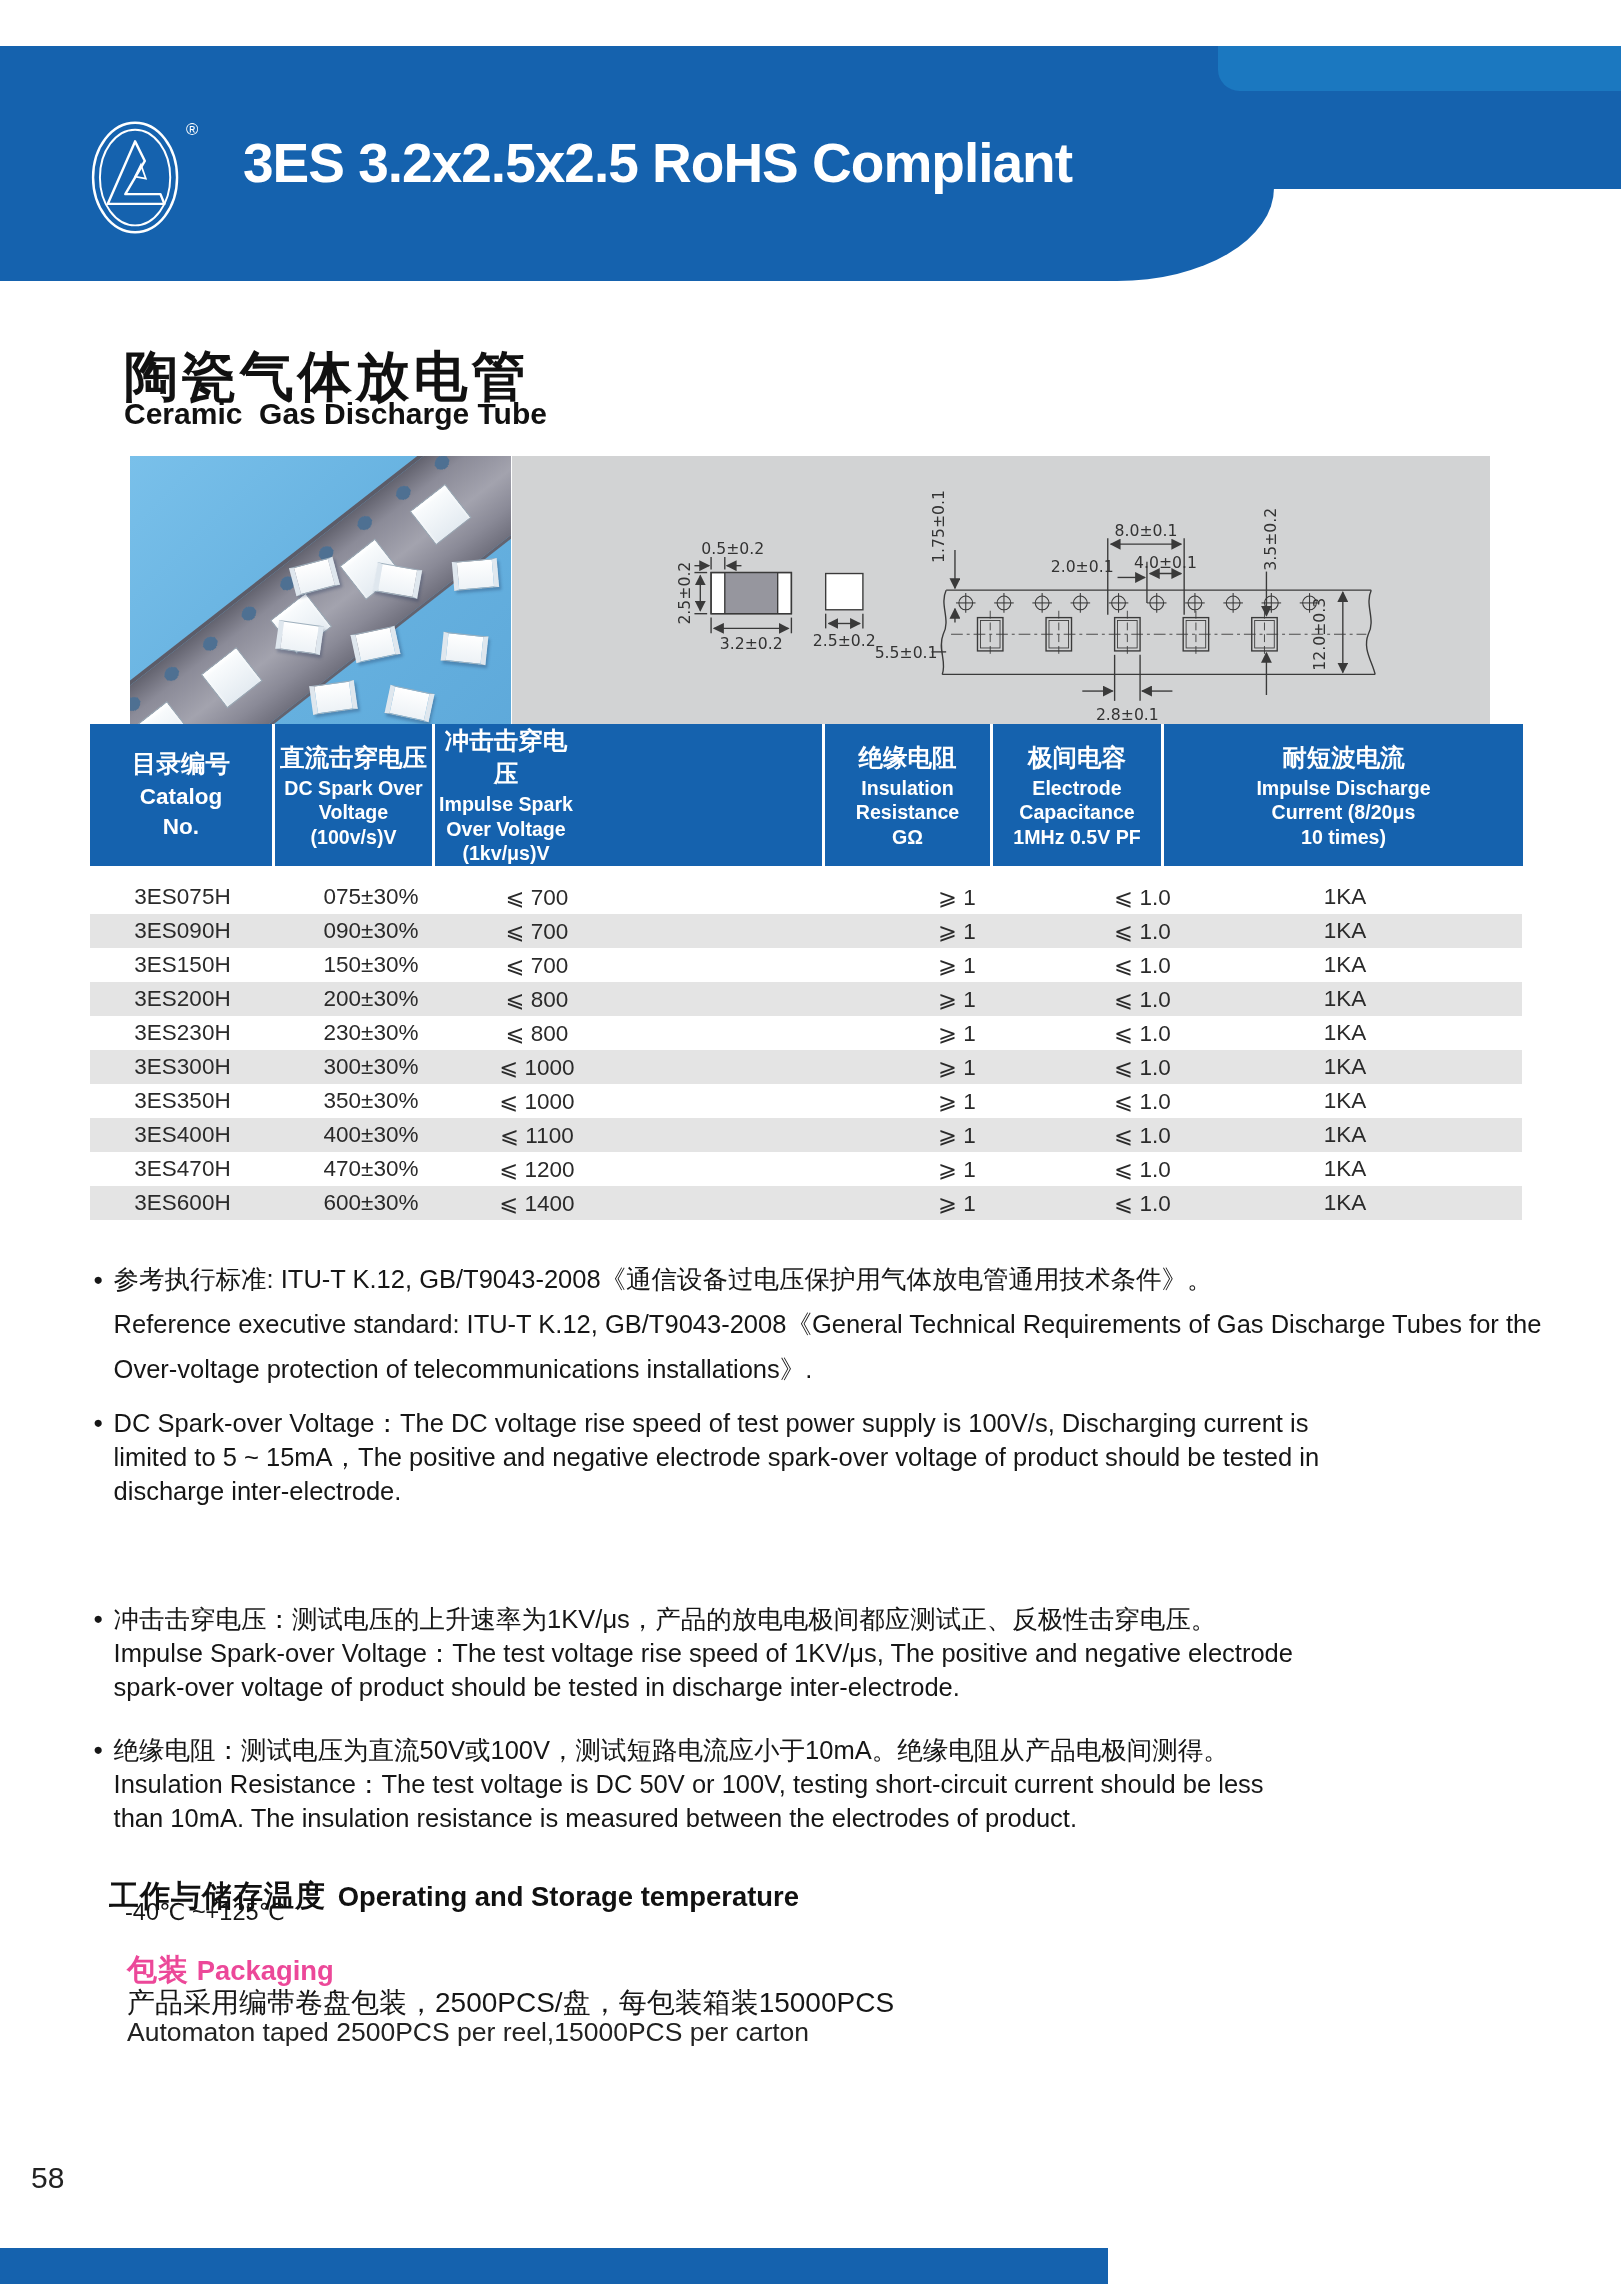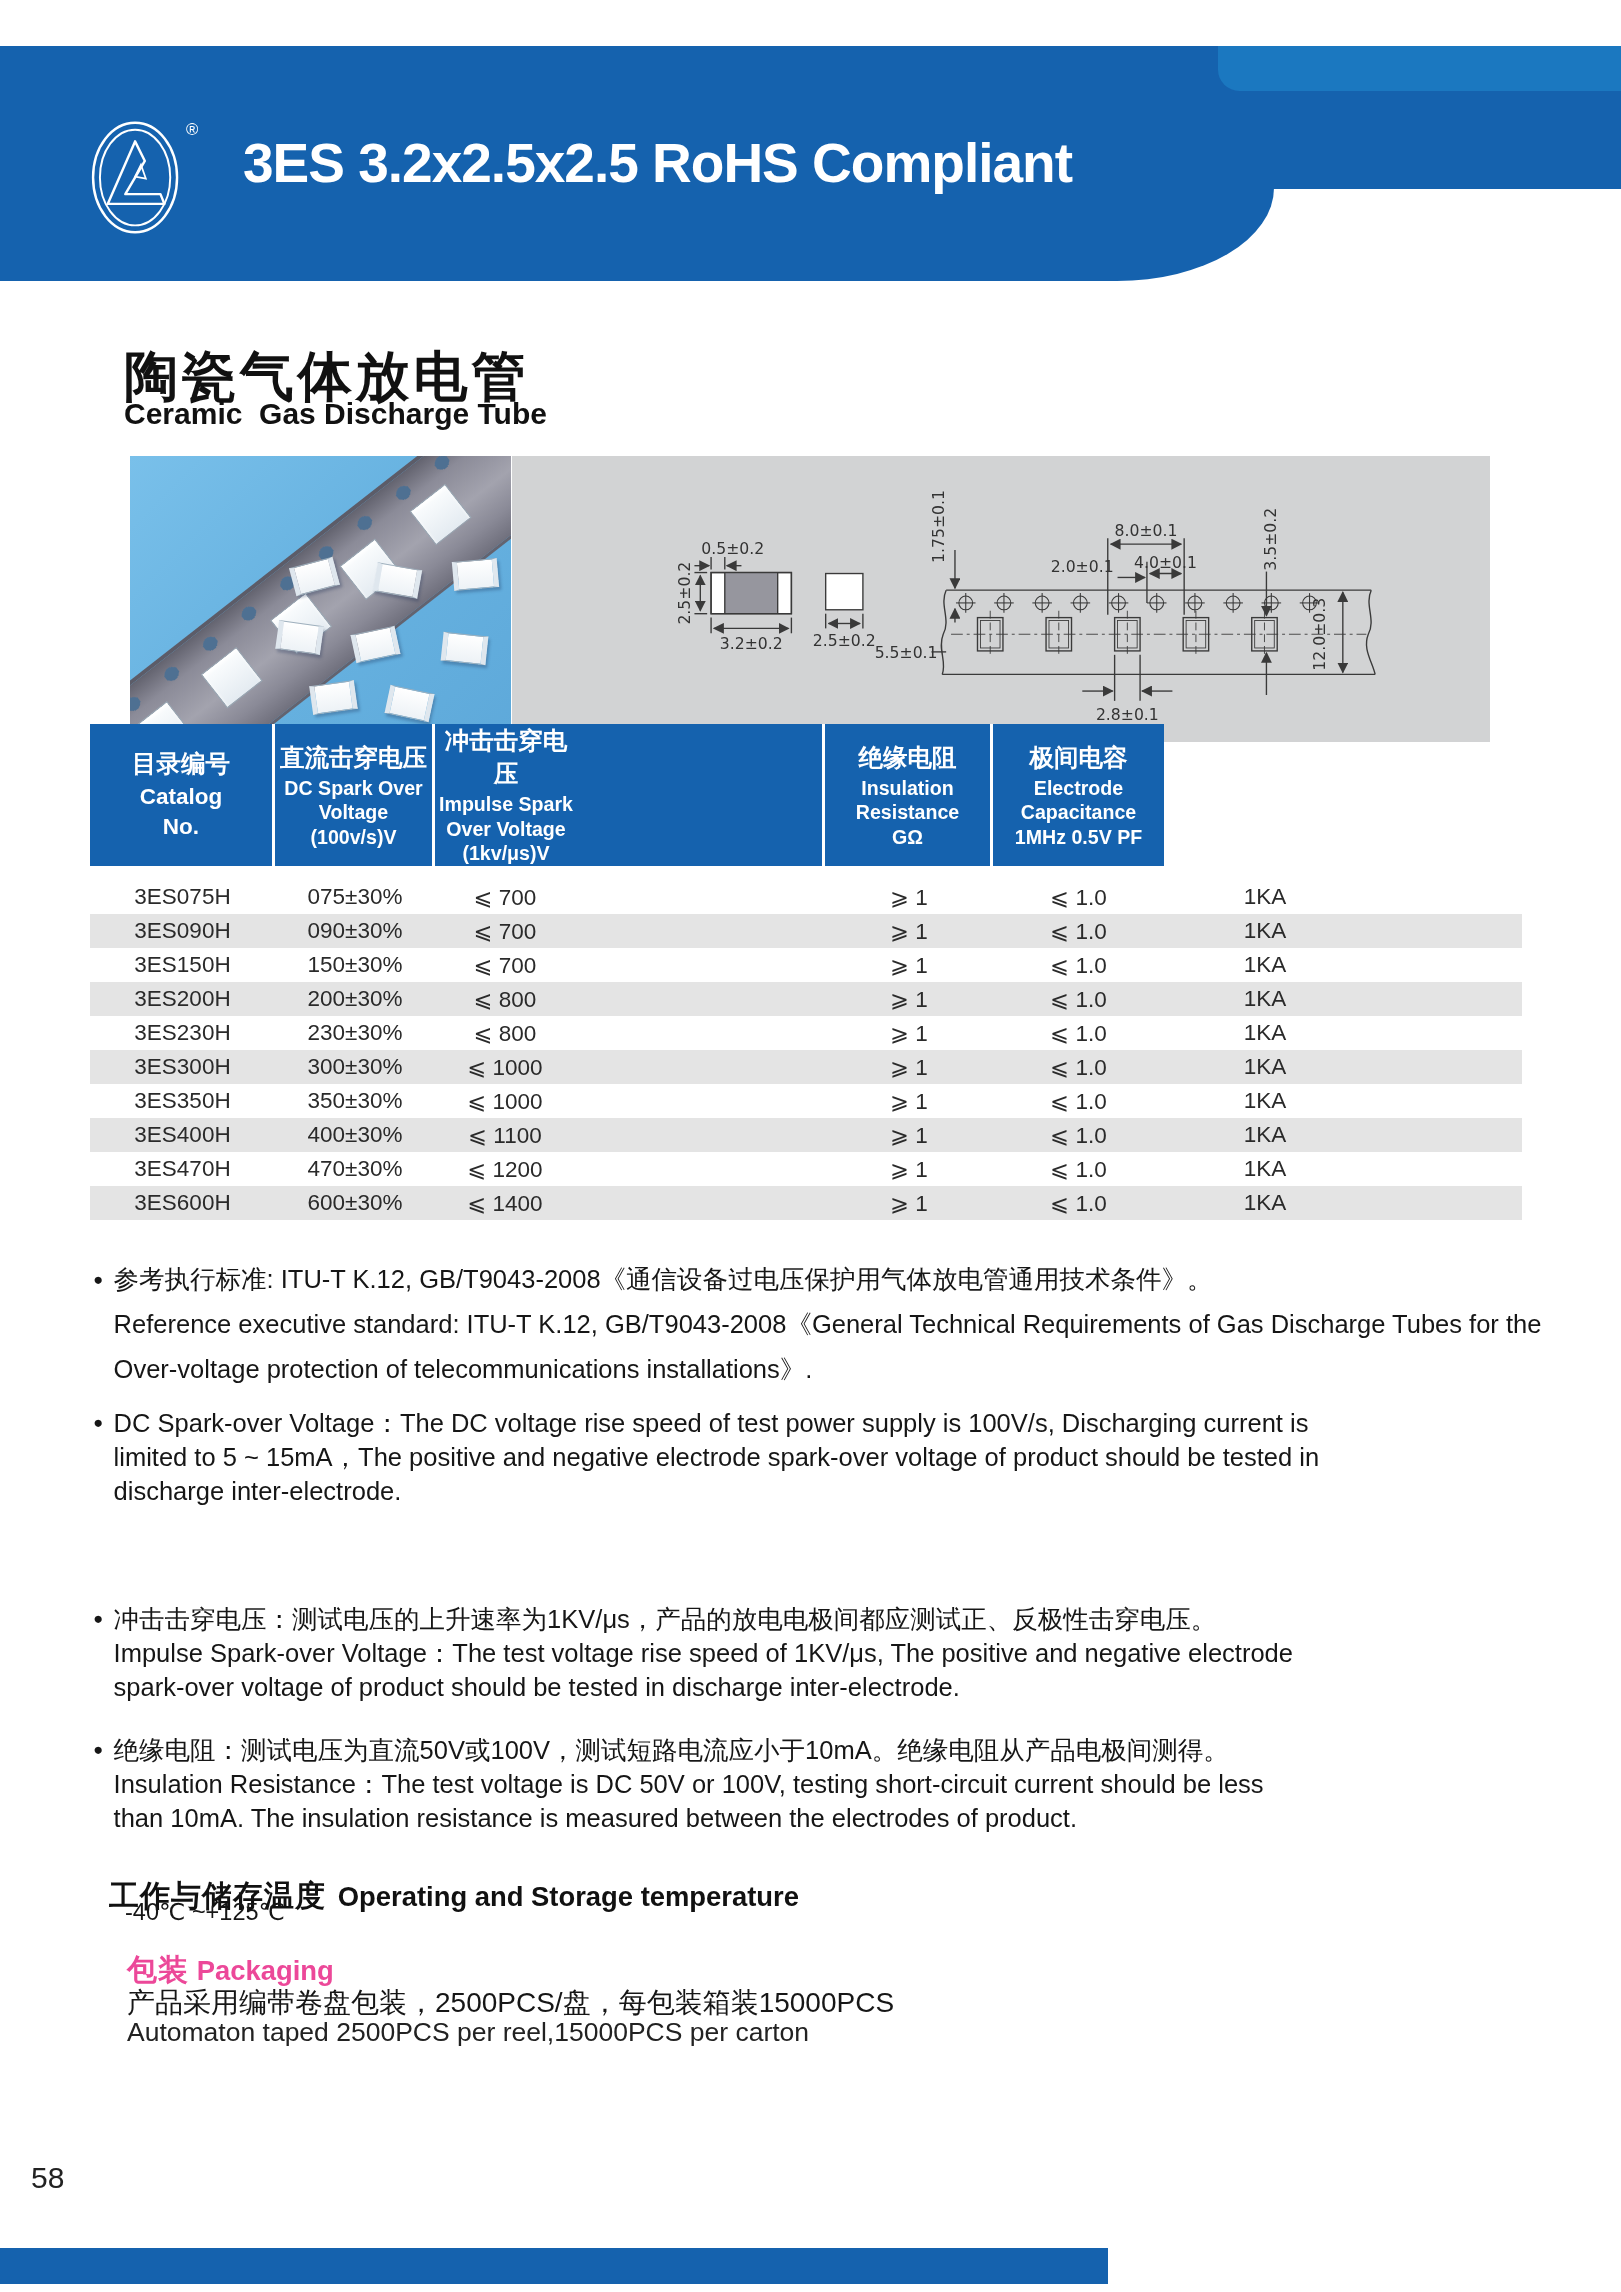--- a/index.html
+++ b/index.html
@@ -54,21 +54,21 @@
   .thead{position:absolute;left:90px;top:724px;width:1576px;height:118px;display:grid;
          grid-template-columns:185px 160px 390px 168px 171px 359px;}
   .th{background:#1562ae;color:#ffffff;border-right:3.9px solid #ffffff;box-sizing:border-box;
       display:flex;flex-direction:column;align-items:center;justify-content:center;text-align:center;}
   .th:last-child{border-right:none;}
   .th .zh{font-size:24.5px;font-weight:bold;margin-bottom:2px;}
   .th .en{font-size:19.6px;font-weight:bold;line-height:24.5px;white-space:pre-line;}
   .th1 .en{font-size:22.5px;line-height:30px;}
   .th3{padding-right:245px;}
   .tbody{position:absolute;left:90px;top:880px;width:1432px;}
-  .row{display:grid;grid-template-columns:185px 160px 390px 168px 171px 359px;height:34px;align-items:center;}
+  .row{display:grid;grid-template-columns:185px 160px 390px 168px 171px 359px;height:34px;align-items:center;gap:16px;}
   .row:nth-child(even){background:#e4e4e4;}
   .td{text-align:center;font-size:22.5px;color:#2a2a2a;}
   .td3{padding-right:250px;}
   .td6{padding-right:157px;}
 
   
   .note{position:absolute;left:93px;width:1451px;font-size:25.5px;line-height:34px;color:#161616;}
   .note .dot{position:absolute;left:0;top:0;font-size:16.7px;}
   .note .ntxt{margin-left:20.6px;}
   .note .nzh,.note .nen{white-space:pre-line;}
@@ -267,20 +267,26 @@
       <div class="en">Insulation
 Resistance
 GΩ</div>
     </div>
     <div class="th th5">
       <div class="zh">极间电容</div>
       <div class="en">Electrode
 Capacitance
 1MHz 0.5V PF</div>
     </div>
+    <div class="th th6">
+      <div class="zh">耐短波电流</div>
+      <div class="en">Impulse Discharge
+Current (8/20μs
+10 times)</div>
+    </div>
   </div>
   <div class="tbody">
     <div class="row">
       <div class="td td1">3ES075H</div>
         <div class="td td2">075±30%</div>
         <div class="td td3">⩽ 700</div>
         <div class="td td4">⩾ 1</div>
         <div class="td td5">⩽ 1.0</div>
         <div class="td td6">1KA</div>
     </div>

